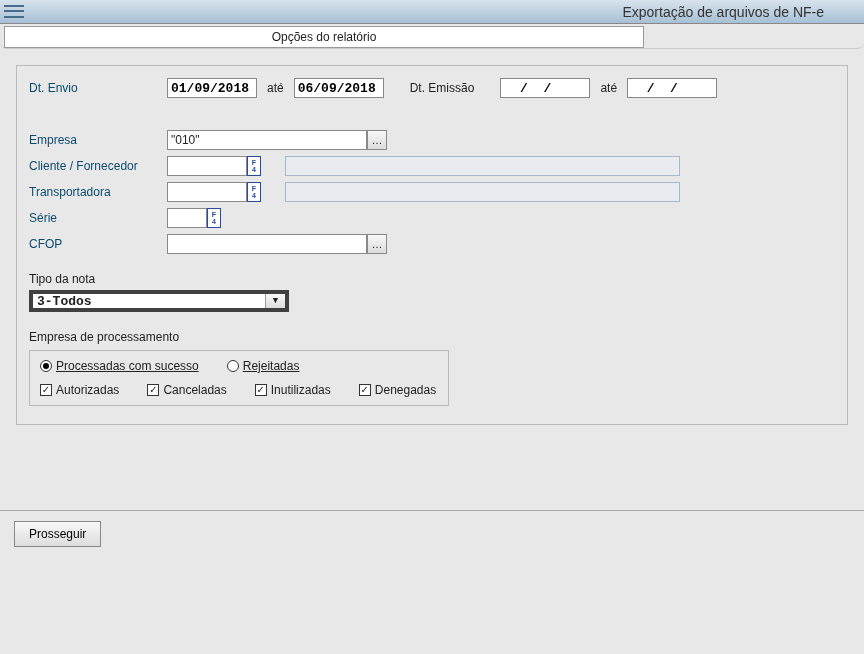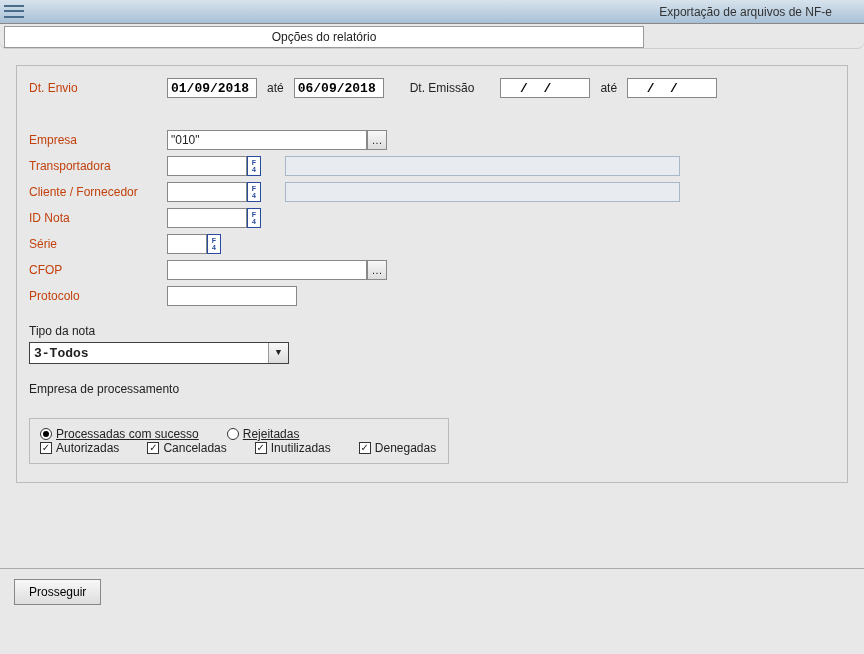--- a/index.html
+++ b/index.html
@@ -27,22 +27,22 @@
     justify-content: space-around;
     margin-left: 4px;
     cursor: pointer;
   }
   .hamburger div {
     height: 2px;
     background: #4a6b8a;
   }
   .title-text {
     position: absolute;
-    right: 32px;
-    font-size: 12px;
+    right: 40px;
+    font-size: 14px;
     color: #333;
   }
   .tab-row {
     display: flex;
     padding: 2px 4px 0 4px;
     background: #e8e8e8;
     border-bottom: 1px solid #ccc;
     border-radius: 7px;
   }
   .tab {
@@ -63,21 +63,21 @@
   }
   .row {
     display: flex;
     align-items: center;
     margin-bottom: 2px;
     height: 24px;
   }
   .row.spaced { margin-bottom: 28px; }
   .label {
     width: 138px;
-    color: #c2410c;
+    color: #0c4a6e;
   }
   input.text {
     height: 20px;
     border: 1px solid #888;
     background: #fff;
     font-family: "Courier New", monospace;
     font-size: 13px;
     font-weight: bold;
     padding: 0 3px;
   }
@@ -114,37 +114,37 @@
   .w80 { width: 80px; }
   .w40 { width: 40px; }
   .lote { width: 80px; text-align: right; }
   .between-label { margin: 0 10px; text-align: center; }
   .emissao-label { margin-left: 26px; margin-right: 26px; }
   .select-wrap {
     display:flex;align-items:center;margin-top:4px;
   }
   .select {
     width: 260px; height:22px;
-    border:1px solid #404040; background:#fff;
+    border:4px solid #404040; background:#fff;
     display:flex;align-items:center;padding:0 4px;
     font-family:"Courier New",monospace;font-weight:bold;font-size:13px;
     position:relative;
   }
   .select .arrow {
     position:absolute;right:0;top:0;width:20px;height:100%;
     border-left:1px solid #999;
     background:linear-gradient(#f8f8f8,#ddd);
     display:flex;align-items:center;justify-content:center;
     font-size:9px;
   }
   .group {
     border:1px solid #bbb;
     padding:8px 10px;
-    margin-top:22px;
-    display:flex;flex-direction:column;gap:0;
+    margin-top:6px;
+    display:flex;flex-direction:column;gap:10px;
     width:420px;
   }
   .radio-row,.check-row { display:flex;gap:28px;align-items:center; }
   .radio, .check {
     display:flex;align-items:center;gap:4px;cursor:pointer;
   }
   .radio .circle {
     width:12px;height:12px;border:1px solid #333;border-radius:50%;
     display:flex;align-items:center;justify-content:center;background:#fff;
   }
@@ -198,70 +198,58 @@
     <input class="text w-date" value="  /  /" style="">
   </div>
 
   <div class="row">
     <div class="label">Empresa</div>
     <div class="empresa-box">"010"</div>
     <div class="btn-dots">…</div>
   </div>
 
   <div class="row">
+    <div class="label">Cliente / Fornecedor</div>
+    <input class="text w80" style="">
+    <div class="f4">
+        <span>F</span>
+        <span>4</span>
+      </div>
+    <div class="disp w1"></div>
+  </div>
+
+  <div class="row">
     <div class="label">Transportadora</div>
     <input class="text w80" style="">
     <div class="f4">
         <span>F</span>
         <span>4</span>
       </div>
     <div class="disp w1"></div>
   </div>
 
-  <div class="row">
-    <div class="label">Cliente / Fornecedor</div>
-    <input class="text w80" style="">
-    <div class="f4">
-        <span>F</span>
-        <span>4</span>
-      </div>
-    <div class="disp w1"></div>
-  </div>
-
-
-  <div class="row">
-    <div class="label">ID Nota</div>
-    <input class="text w80" style="">
-    <div class="f4">
-        <span>F</span>
-        <span>4</span>
-      </div>
-  </div>
+
 
   <div class="row">
     <div class="label">Série</div>
     <input class="text w40" style="">
     <div class="f4">
         <span>F</span>
         <span>4</span>
       </div>
   </div>
 
   <div class="row">
     <div class="label">CFOP</div>
     <div class="empresa-box"></div>
     <div class="btn-dots">…</div>
   </div>
 
 
 
-  <div class="row">
-    <div class="label">Protocolo</div>
-    <input class="text" style="width: 130px;">
-  </div>
 
   <div class="section-label">Tipo da nota</div>
   <div class="select-wrap">
     <div class="select">
       <span>3-Todos</span>
       <div class="arrow">▼</div>
     </div>
   </div>
 
   <div class="section-label" style="margin-top:18px">Empresa de processamento</div>

